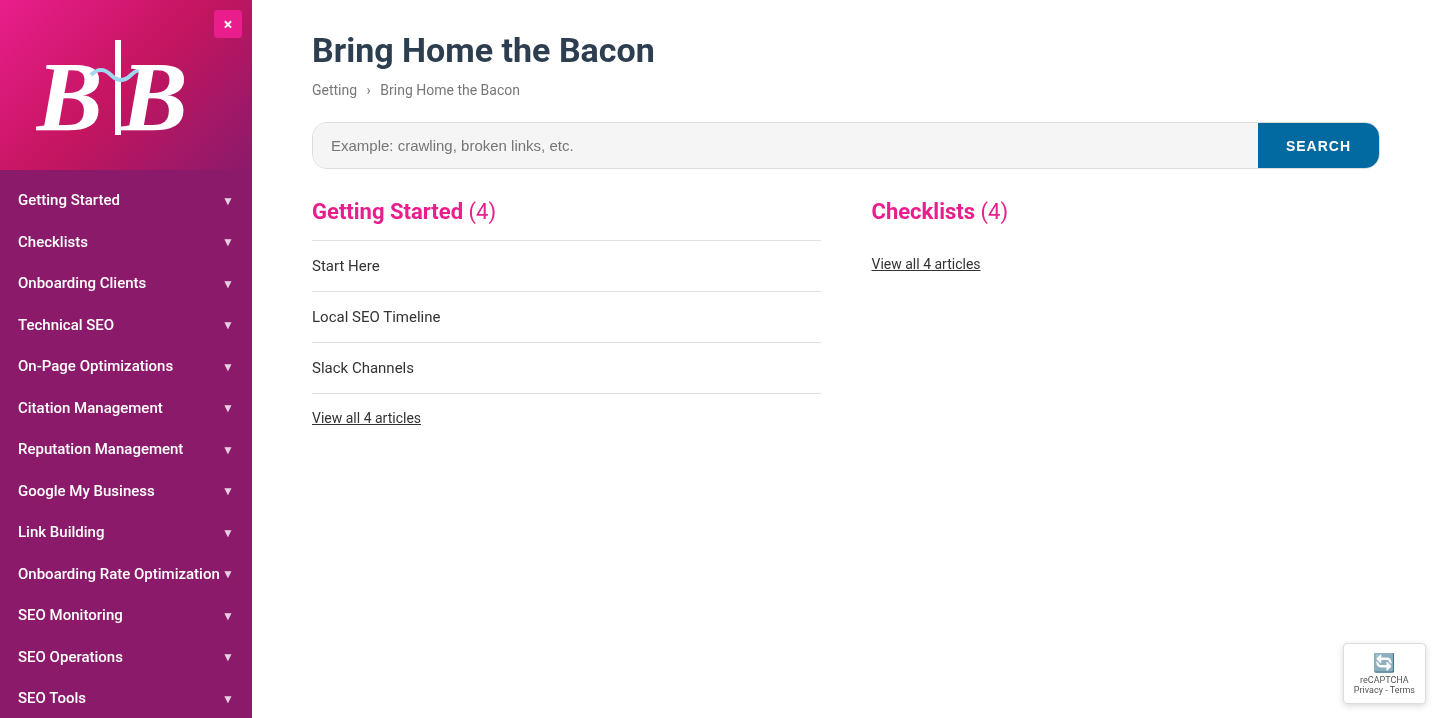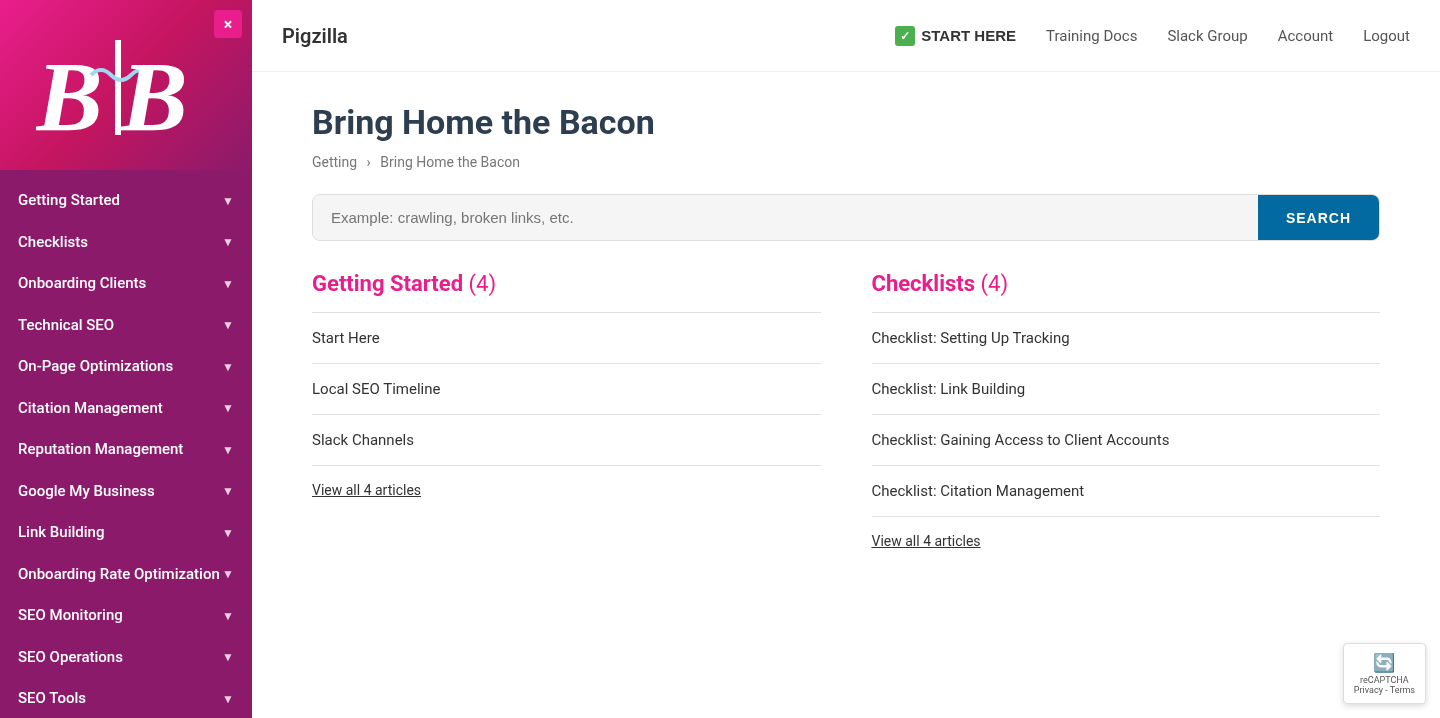--- a/index.html
+++ b/index.html
@@ -161,21 +161,21 @@
     }
 
     .breadcrumb .sep {
       margin: 0 6px;
     }
 
     .search-bar {
       display: flex;
       margin-bottom: 30px;
       border: 1px solid #ddd;
-      border-radius: 8px;
+      border-radius: 15px;
       overflow: hidden;
       background: #f5f5f5;
     }
 
     .search-input {
       flex: 1;
       padding: 14px 18px;
       border: none;
       background: #f5f5f5;
       font-size: 15px;
@@ -330,33 +330,20 @@
     <div class="nav-item">
       <span class="nav-label">SEO Tools</span>
       <span class="chevron">▼</span>
     </div>
 
   </nav>
 </aside>
 
 <div class="main">
 
-  <header class="topnav">
-    <span class="site-title">Pigzilla</span>
-    <div class="topnav-links">
-      <button class="start-here-btn">
-        <span class="checkbox-icon">✓</span>
-        <span>START HERE</span>
-      </button>
-      <a class="topnav-link">Training Docs</a>
-      <a class="topnav-link">Slack Group</a>
-      <a class="topnav-link">Account</a>
-      <a class="topnav-link">Logout</a>
-    </div>
-  </header>
 
   <div class="content">
     <h1 class="page-title">Bring Home the Bacon</h1>
 
     <div class="breadcrumb">
       <a>Getting</a>
       <span class="sep">›</span>
       <span>Bring Home the Bacon</span>
     </div>
 
@@ -378,26 +365,20 @@
           <div class="article-item">Slack Channels</div>
         </div>
         <a class="view-all-link">View all 4 articles</a>
       </div>
 
       <div>
         <h2 class="section-title">
           <span>Checklists</span>
           <span class="count"> (<span>4</span>)</span>
         </h2>
-        <div class="article-list">
-          <div class="article-item">Checklist: Setting Up Tracking</div>
-          <div class="article-item">Checklist: Link Building</div>
-          <div class="article-item">Checklist: Gaining Access to Client Accounts</div>
-          <div class="article-item">Checklist: Citation Management</div>
-        </div>
         <a class="view-all-link">View all 4 articles</a>
       </div>
 
     </div>
   </div>
 </div>
 
 <div class="recaptcha-badge">
   <span class="rc-logo">🔄</span>
   reCAPTCHA<br>Privacy - Terms

